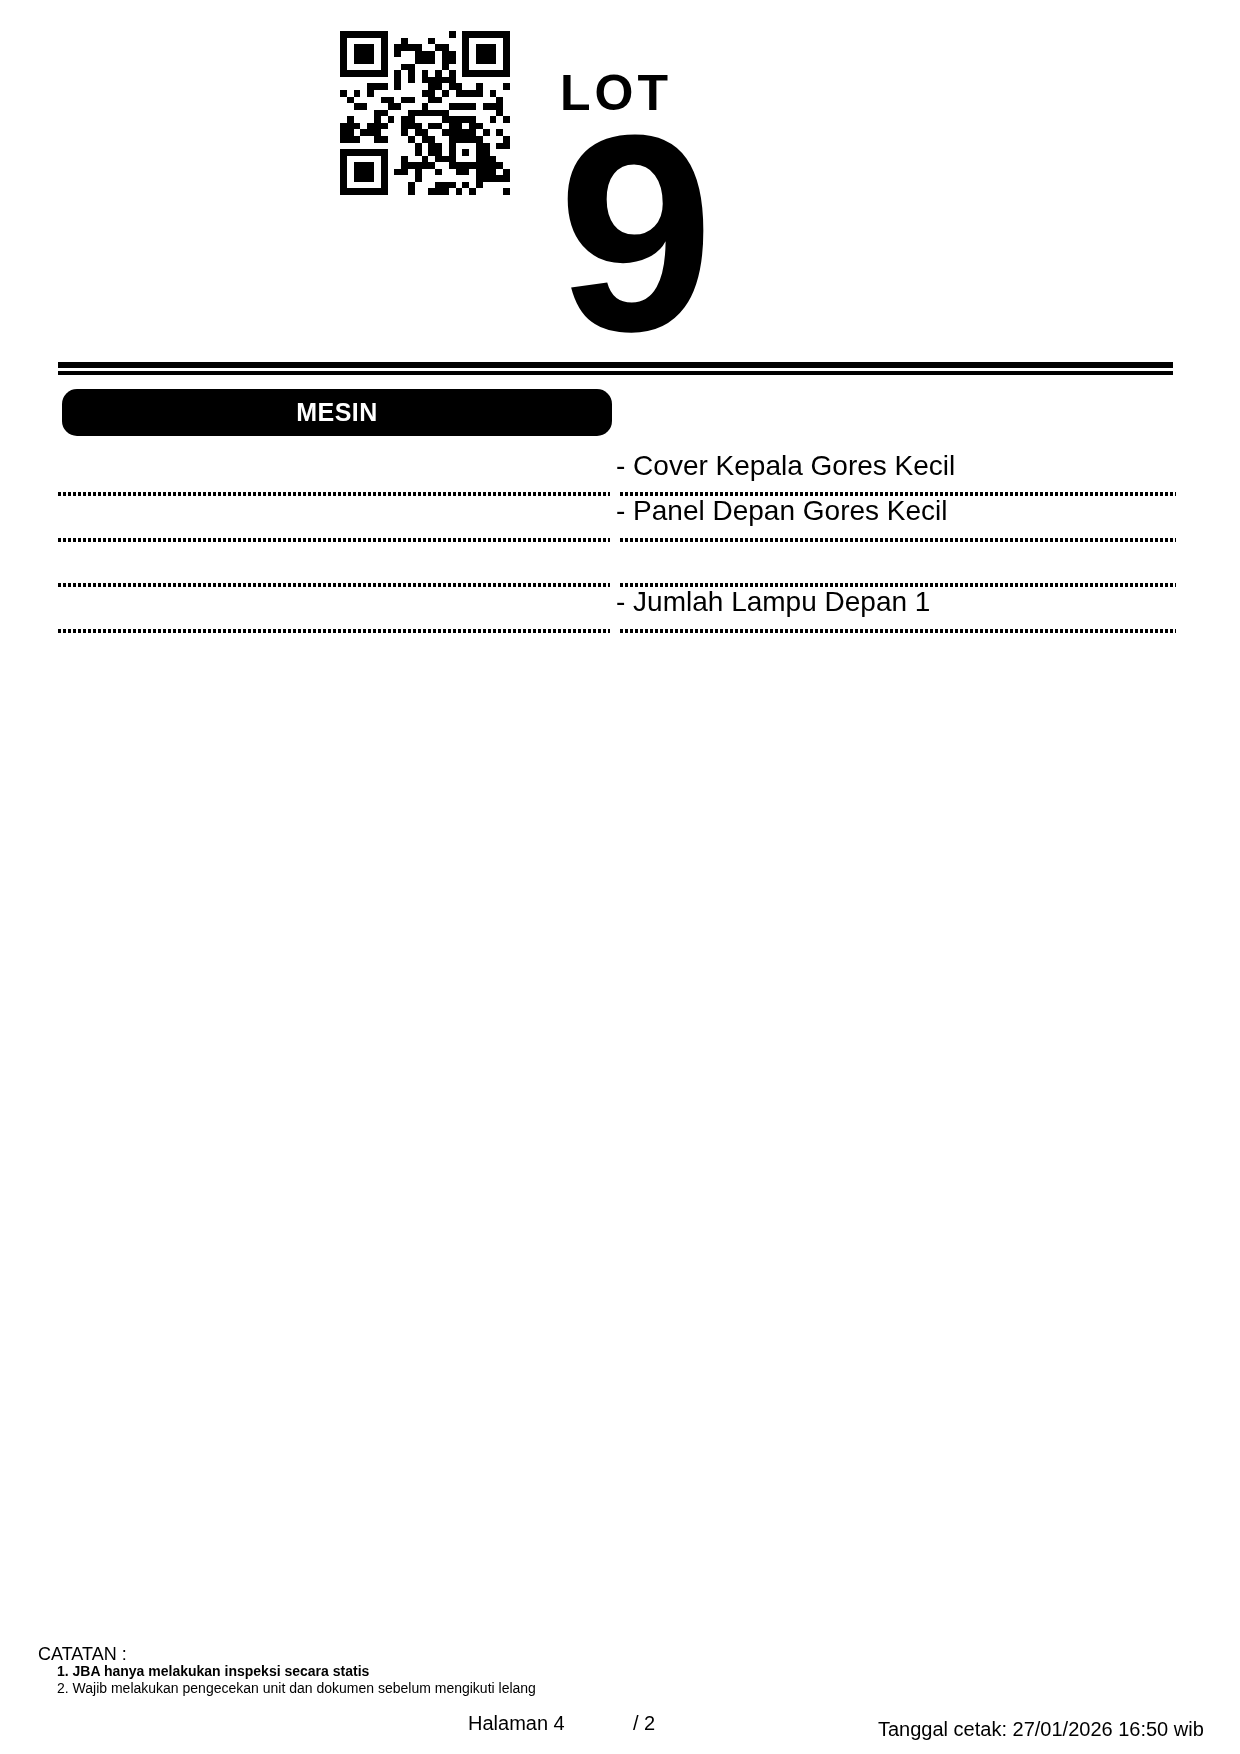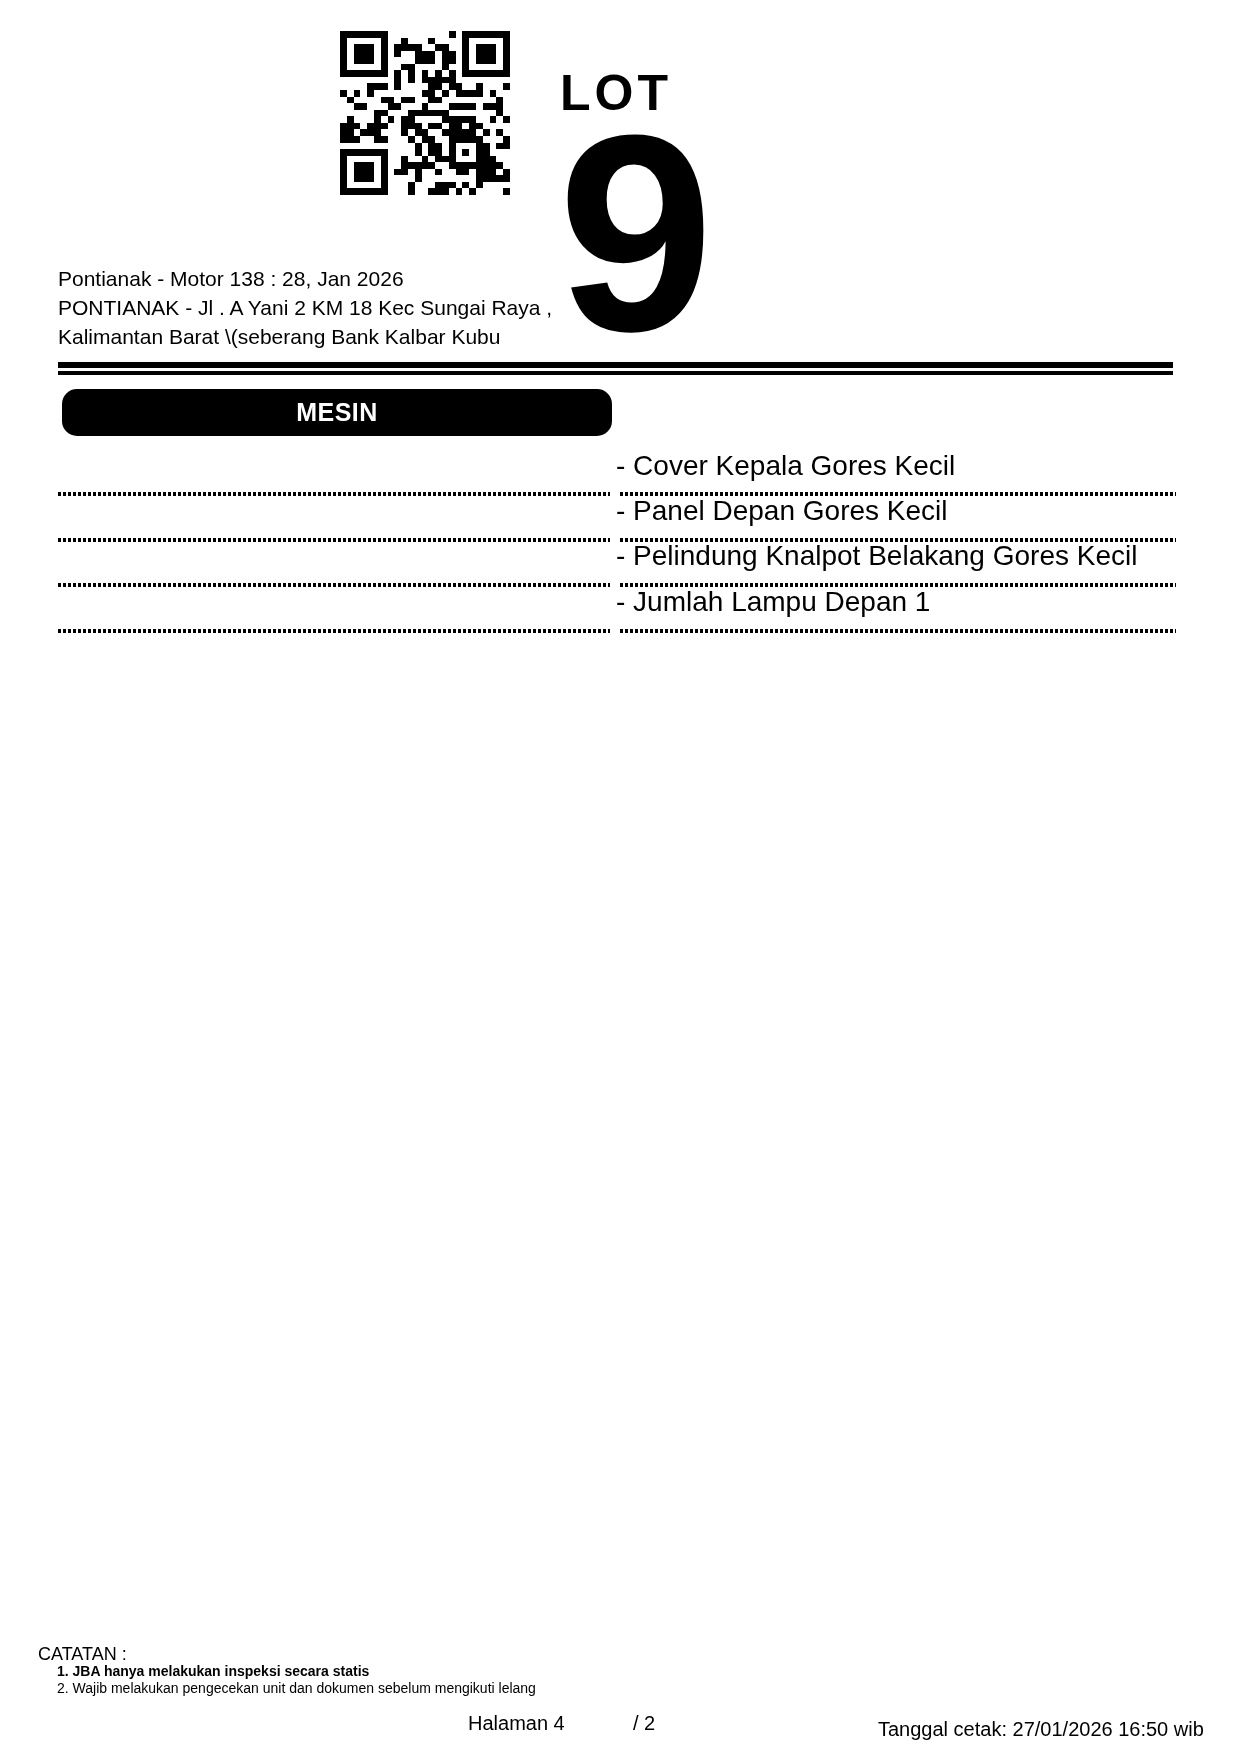--- a/index.html
+++ b/index.html
@@ -248,33 +248,27 @@
         <rect x="15" y="24" width="1" height="1" fill="#000"></rect>
         <rect x="17" y="24" width="1" height="1" fill="#000"></rect>
         <rect x="19" y="24" width="1" height="1" fill="#000"></rect>
         <rect x="24" y="24" width="1" height="1" fill="#000"></rect>
       </svg>
   </div>
 
   <div class="lot-label">LOT</div>
   <div class="lot-number">9</div>
 
-  <div class="auction-info">
-    <div>Pontianak - Motor 138 : 28, Jan 2026</div>
-    <div>PONTIANAK - Jl . A Yani 2 KM 18 Kec Sungai Raya ,</div>
-    <div>Kalimantan Barat \(seberang Bank Kalbar Kubu</div>
-  </div>
 
   <div class="double-rule"></div>
 
   <div class="col-header mesin">MESIN</div>
 
   <div class="list-item li-1">- Cover Kepala Gores Kecil</div>
   <div class="list-item li-2">- Panel Depan Gores Kecil</div>
-  <div class="list-item li-3">- Pelindung Knalpot Belakang Gores Kecil</div>
   <div class="list-item li-4">- Jumlah Lampu Depan 1</div>
 
   <div class="dotline l dl-y1"></div>
   <div class="dotline r dl-y1"></div>
   <div class="dotline l dl-y2"></div>
   <div class="dotline r dl-y2"></div>
   <div class="dotline l dl-y3"></div>
   <div class="dotline r dl-y3"></div>
   <div class="dotline l dl-y4"></div>
   <div class="dotline r dl-y4"></div>

